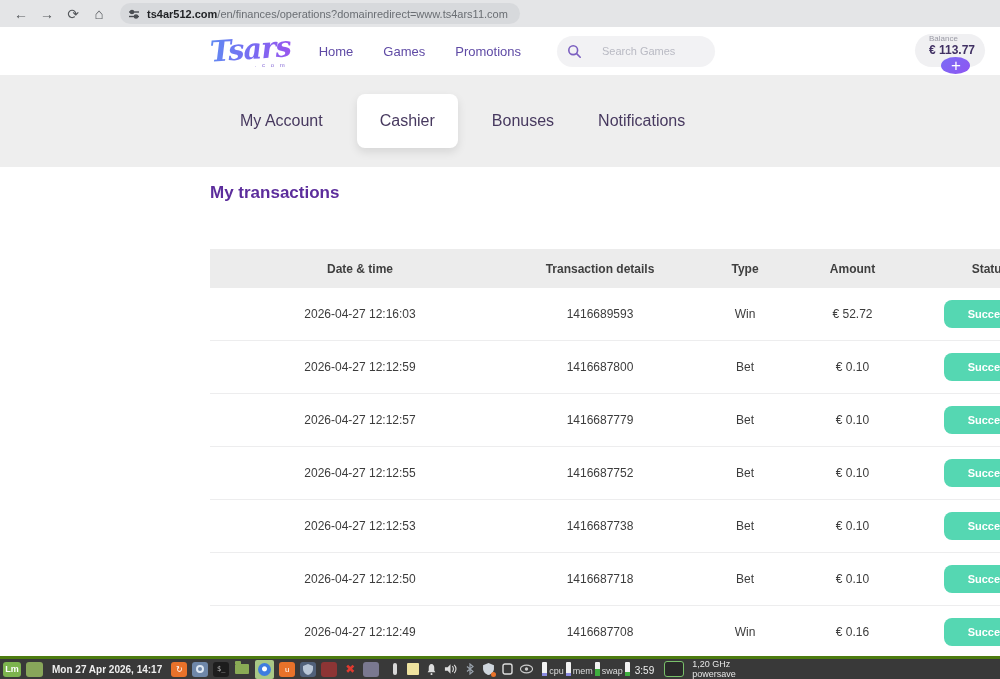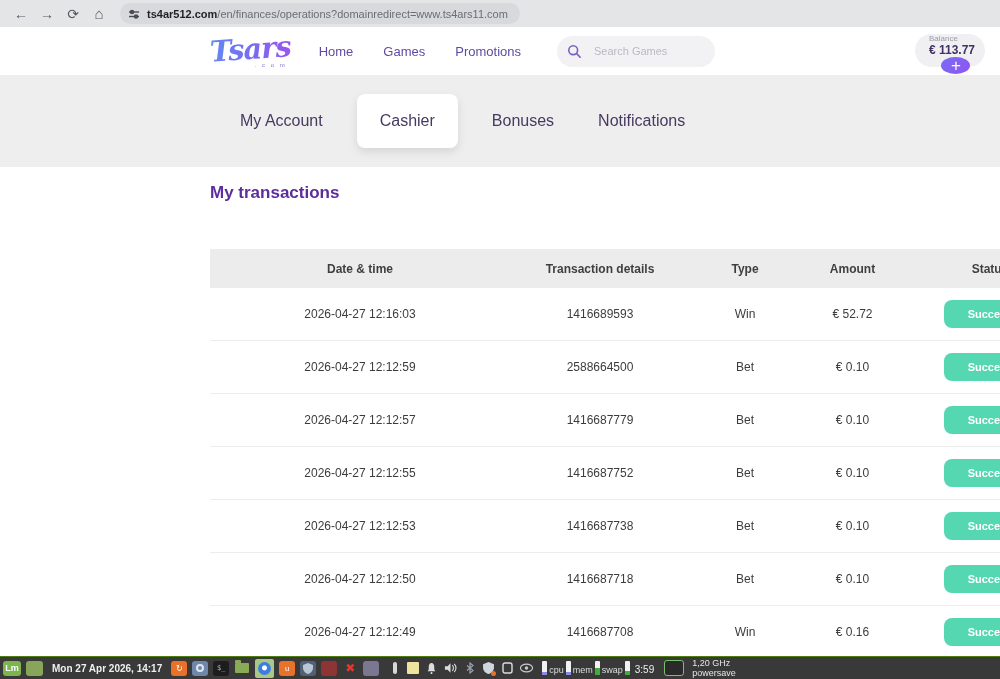--- a/index.html
+++ b/index.html
@@ -42,21 +42,21 @@
   }
   .logo-sub { font-size:6px; letter-spacing:2px; color:#8a6fd8; margin-top:-2px; margin-right:4px; }
   .main-nav { display:flex; gap:30px; align-items:center; }
   .main-nav a { text-decoration:none; color:#5f4aa5; font-size:13px; cursor:pointer; }
   .search-pill {
     margin-left:36px; width:158px; height:31px; border-radius:16px; background:#f2f2f4;
     display:flex; align-items:center; padding:0 10px;
   }
   .search-pill svg { flex:0 0 auto; }
   .search-pill input {
-    border:none; background:transparent; outline:none; margin-left:12px; width:110px;
+    border:none; background:transparent; outline:none; margin-left:20px; width:110px;
     font-size:11px; color:#555; font-family:inherit;
   }
   .search-pill input::placeholder { color:#b9bac3; }
   .balance-wrap { position:absolute; right:15px; top:7px; }
   .balance-pill {
     height:33px; background:#f0f0f2; border-radius:18px; display:flex; align-items:center;
     padding:0 2px 0 14px; cursor:pointer;flex-direction:column;
   }
   .balance-txt { display:flex; flex-direction:column; align-items:flex-start; margin-right:8px; }
   .balance-label { font-size:8px; color:#9a9aa5; line-height:10px; }
@@ -99,21 +99,21 @@
     border-bottom:1px solid #ededee;
   }
   .status-btn {
     display:inline-block; width:92px; height:28px; line-height:28px; border-radius:8px;
     background:#55d7b2; color:#fff; font-size:11px; font-weight:bold; border:none; cursor:pointer;
   }
 
   
   .taskbar {
     position:absolute; left:0; bottom:0; width:1000px; height:23px; background:#393939;
-    border-top:1px solid #4d7c0f; display:flex; align-items:center; padding:0 3px; gap:5px; z-index:20;
+    border-top:3px solid #4d7c0f; display:flex; align-items:center; padding:0 3px; gap:5px; z-index:20;
     color:#e8e8e8;
   }
   .tb-icon {
     width:16px; height:15px; border-radius:3px; flex:0 0 auto; display:flex;
     align-items:center; justify-content:center; font-size:8px; cursor:pointer; color:#fff;
   }
   .mint { background:#7cb44e; font-weight:bold; font-size:9px; width:18px; }
   .show-desktop { background:#88a65a; width:17px; }
   .clock { font-size:10px; font-weight:bold; color:#efefef; white-space:nowrap; margin:0 4px; }
   .ic-orange { background:#e8722a; }
@@ -213,21 +213,21 @@
 
     <div class="trow">
       <div class="cell c-date">2026-04-27 12:16:03</div>
       <div class="cell c-detail">1416689593</div>
       <div class="cell c-type">Win</div>
       <div class="cell c-amount">€ 52.72</div>
       <div class="cell c-status"><button class="status-btn">Success</button></div>
     </div>
     <div class="trow">
       <div class="cell c-date">2026-04-27 12:12:59</div>
-      <div class="cell c-detail">2588664500</div>
+      <div class="cell c-detail">1416687800</div>
       <div class="cell c-type">Bet</div>
       <div class="cell c-amount">€ 0.10</div>
       <div class="cell c-status"><button class="status-btn">Success</button></div>
     </div>
     <div class="trow">
       <div class="cell c-date">2026-04-27 12:12:57</div>
       <div class="cell c-detail">1416687779</div>
       <div class="cell c-type">Bet</div>
       <div class="cell c-amount">€ 0.10</div>
       <div class="cell c-status"><button class="status-btn">Success</button></div>

